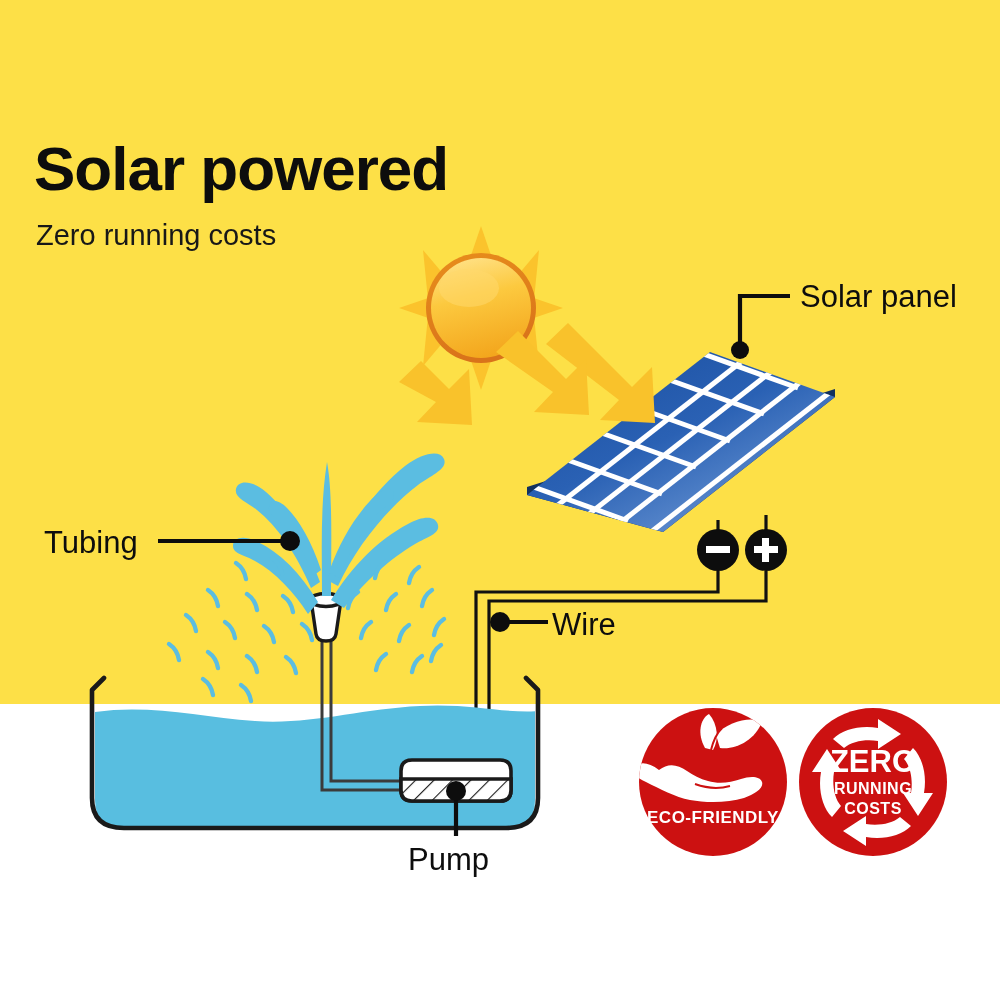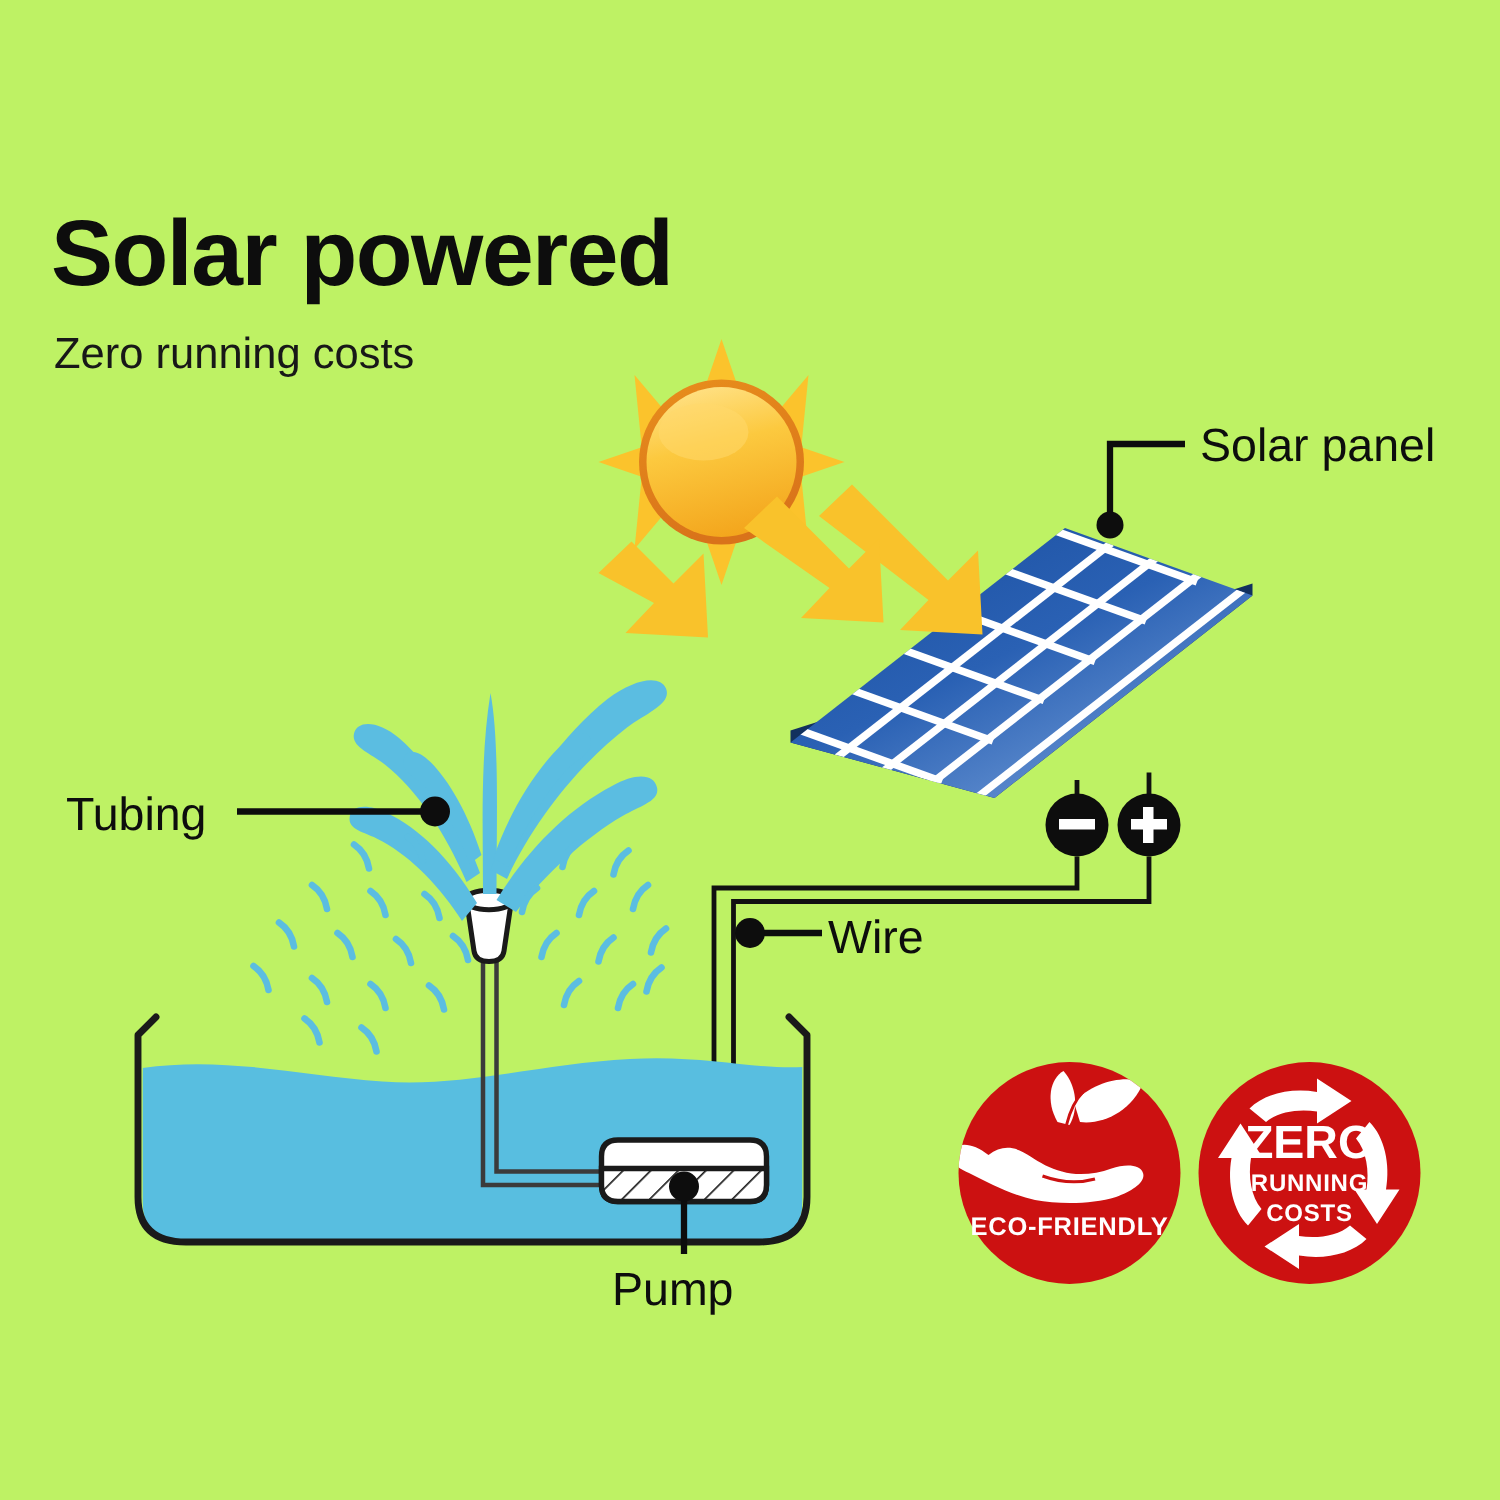--- a/index.html
+++ b/index.html
@@ -9,22 +9,22 @@
   }
   body {
     width: 1000px;
     height: 1000px;
     font-family: "Liberation Sans", sans-serif;
     overflow: hidden;
   }
   #stage {
     position: relative;
     width: 1000px;
-    height: 1000px;
-    background: #bef264;
+    height: 704px;
+    background: #fde047;
   }
   #scene {
     position: absolute;
     inset: 0;
     width: 1000px;
     height: 1000px;
   }
   .txt-title {
     font-size: 62px;
     font-weight: bold;

